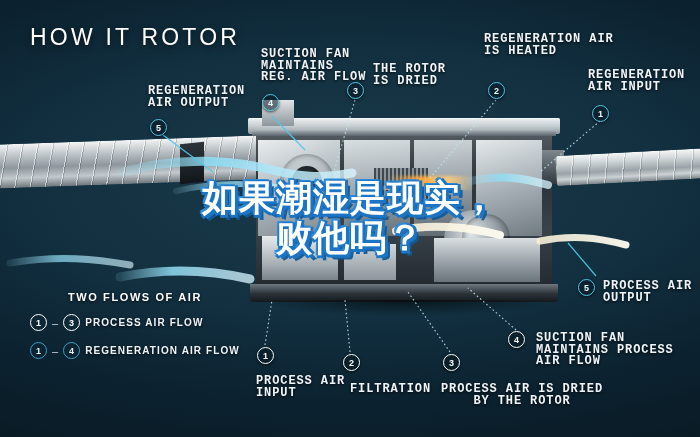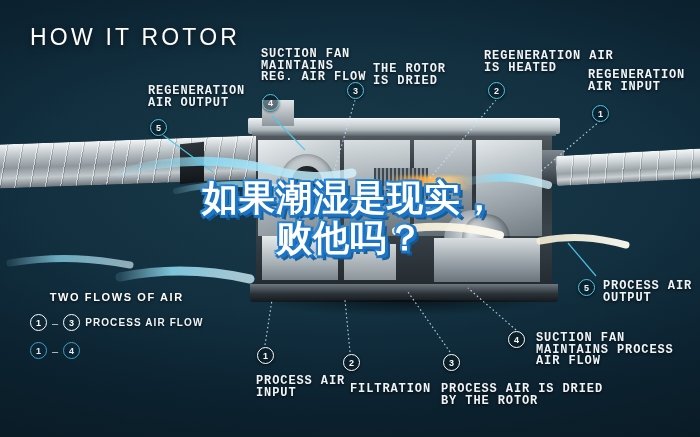--- a/index.html
+++ b/index.html
@@ -207,21 +207,21 @@
     <div>REG. AIR FLOW</div>
   </div>
   <div class="badge teal" style="left:262px;top:94px;">4</div>
 
   <div class="label" style="left:373px;top:64px;">
     <div>THE ROTOR</div>
     <div>IS DRIED</div>
   </div>
   <div class="badge teal" style="left:347px;top:82px;">3</div>
 
-  <div class="label" style="left:484px;top:51px;">
+  <div class="label" style="left:484px;top:34px;">
     <div>REGENERATION AIR</div>
     <div>IS HEATED</div>
   </div>
   <div class="badge teal" style="left:488px;top:82px;">2</div>
 
   <div class="label" style="left:588px;top:70px;">
     <div>REGENERATION</div>
     <div>AIR INPUT</div>
   </div>
   <div class="badge teal" style="left:592px;top:105px;">1</div>
@@ -237,21 +237,21 @@
     <div>PROCESS AIR</div>
     <div>INPUT</div>
   </div>
 
   <div class="badge" style="left:343px;top:354px;">2</div>
   <div class="label" style="left:350px;top:384px;">
     <div>FILTRATION</div>
   </div>
 
   <div class="badge" style="left:443px;top:354px;">3</div>
-  <div class="label" style="left:441px;top:384px;">
+  <div class="label" style="left:441px;top:384px;text-align:center;">
     <div>PROCESS AIR IS DRIED</div>
     <div>BY THE ROTOR</div>
   </div>
 
   <div class="badge" style="left:508px;top:331px;">4</div>
   <div class="label" style="left:536px;top:333px;">
     <div>SUCTION FAN</div>
     <div>MAINTAINS PROCESS</div>
     <div>AIR FLOW</div>
   </div>
@@ -263,20 +263,21 @@
       <span class="lg-circ">1</span>
       <span class="dash">–</span>
       <span class="lg-circ">3</span>
       <span class="lg-text">PROCESS AIR FLOW</span>
     </div>
 
     <div class="legend-row teal">
       <span class="lg-circ">1</span>
       <span class="dash">–</span>
       <span class="lg-circ">4</span>
+      <span class="lg-text">REGENERATION AIR FLOW</span>
     </div>
   </div>
 
   <div id="cn">
     <span class="l1">如果潮湿是现实，</span>
     <span class="l2">败他吗？</span>
   </div>
 
 </div>
 

